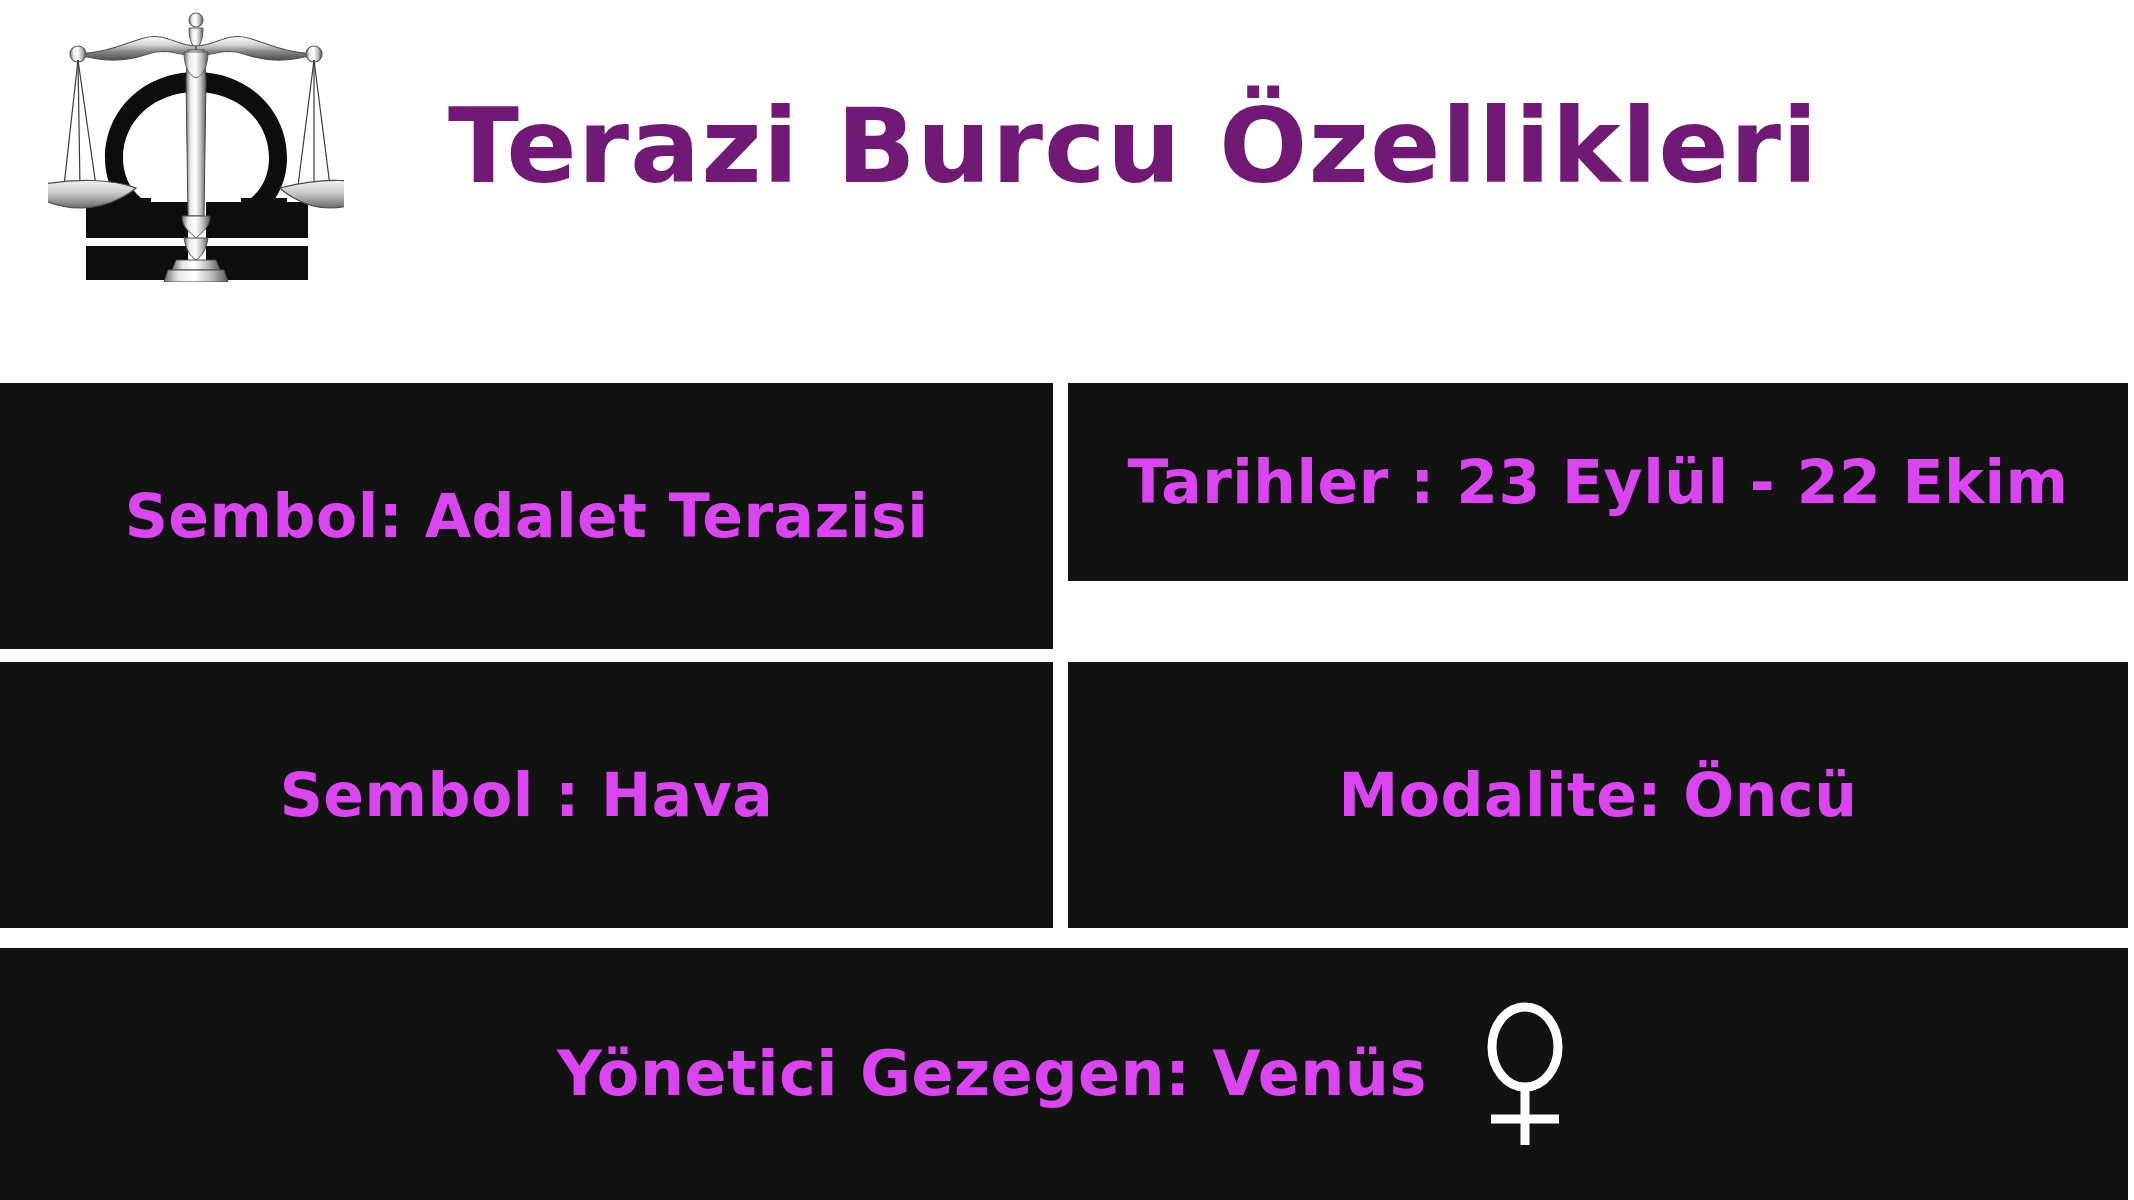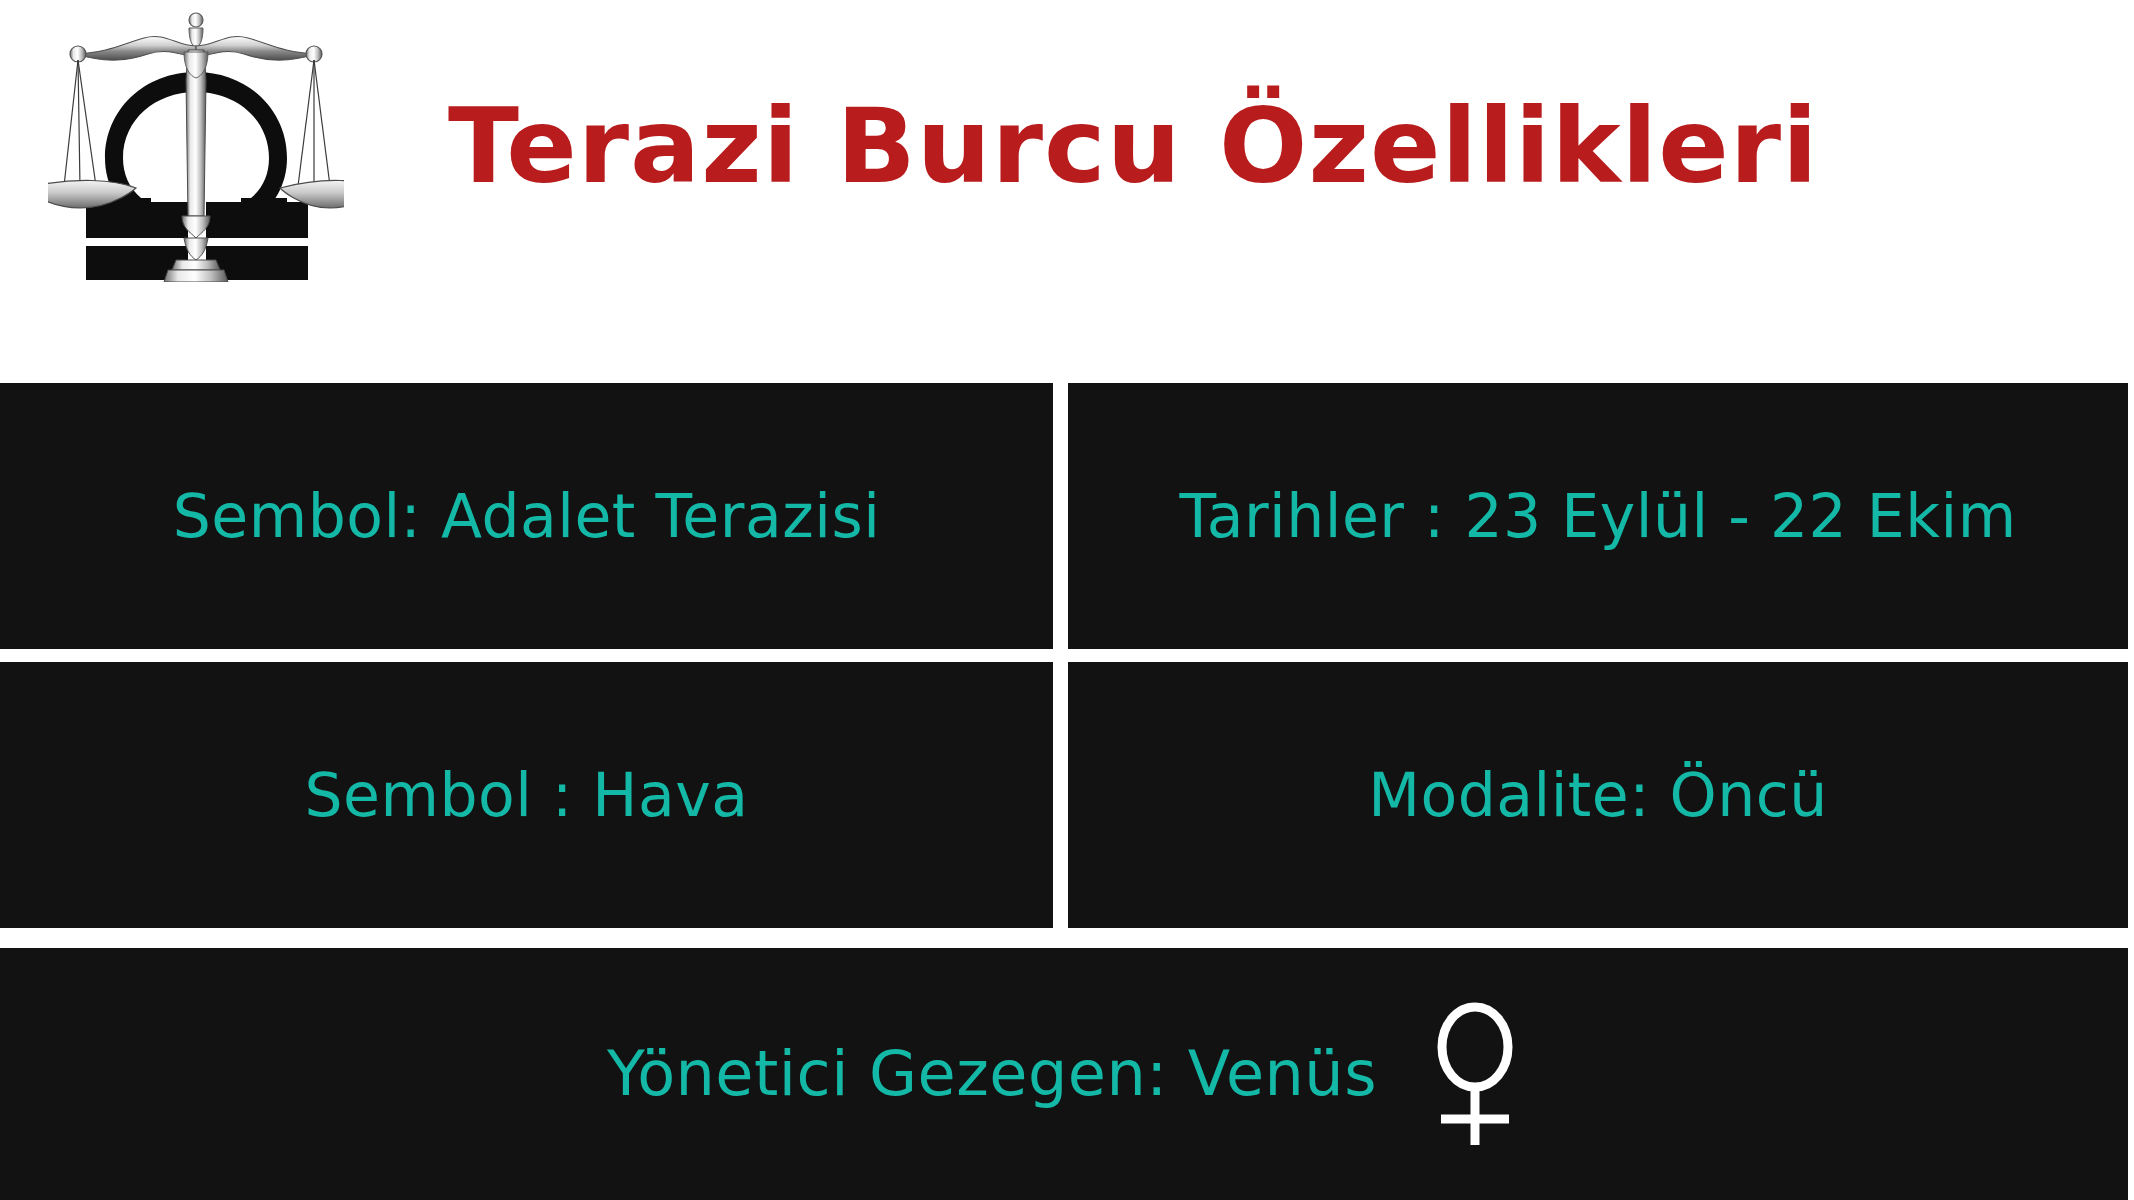--- a/index.html
+++ b/index.html
@@ -44,53 +44,53 @@
   }
 
   .header-title {
     position: absolute;
     left: 448px;
     top: 86px;
     width: 1560px;
     height: 120px;
     display: flex;
     align-items: center;
-    color: #b91c1c;
+    color: #701a75;
     font-family: "DejaVu Sans", sans-serif;
     font-weight: 700;
     font-size: 104px;
     line-height: 1.02;
     letter-spacing: 1px;
     white-space: nowrap;
   }
 
   
   .card {
     position: absolute;
     background: #121212;
     display: flex;
     align-items: center;
     justify-content: center;
     box-sizing: border-box;
   }
 
   .card-label {
-    color: #14b8a6;
+    color: #d946ef;
     font-family: "DejaVu Sans", sans-serif;
-    font-weight: 400;
+    font-weight: 700;
     font-size: 60px;
     line-height: 1.1;
     letter-spacing: 0.5px;
     text-align: left;
     white-space: nowrap;
   }
 
   
   .card--sembol   { left: 0px;    top: 383px; width: 1053px; height: 266px; }
-  .card--tarihler { left: 1068px; top: 383px; width: 1060px; height: 266px; }
+  .card--tarihler { left: 1068px; top: 383px; width: 1060px; height: 198px; }
 
   
   .card--element  { left: 0px;    top: 662px; width: 1053px; height: 266px; }
   .card--modalite { left: 1068px; top: 662px; width: 1060px; height: 266px; }
 
   
   .card--gezegen {
     left: 0px;
     top: 948px;
     width: 2128px;

